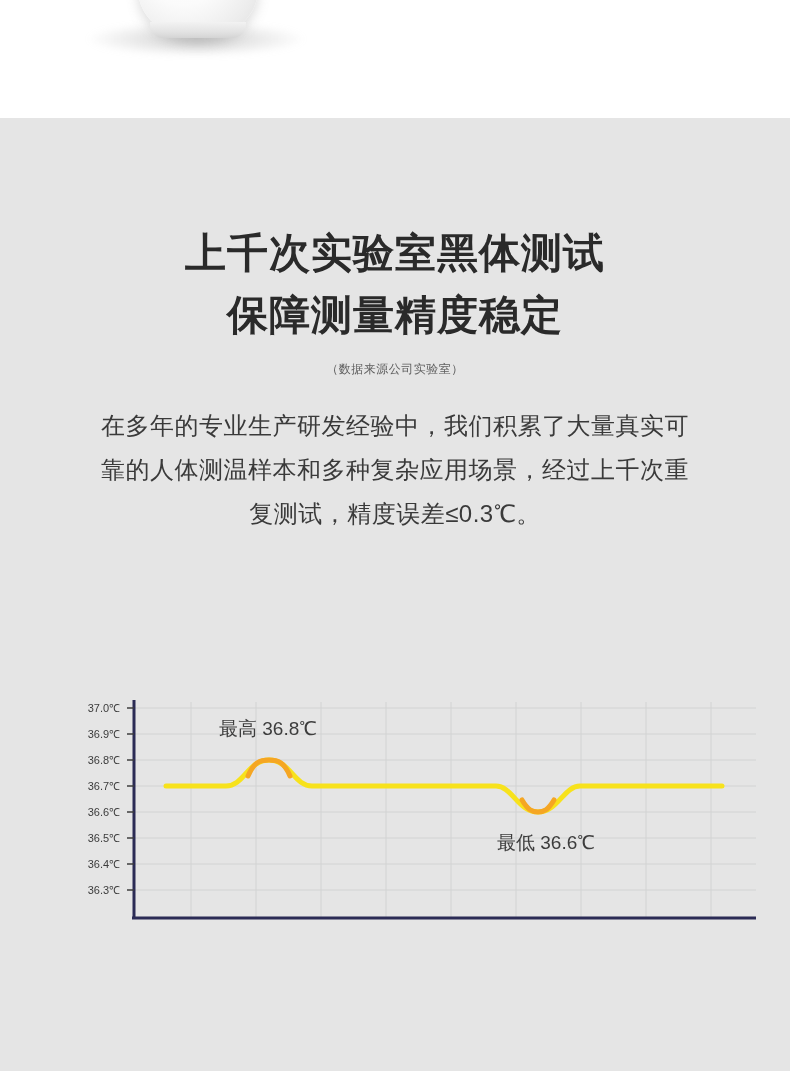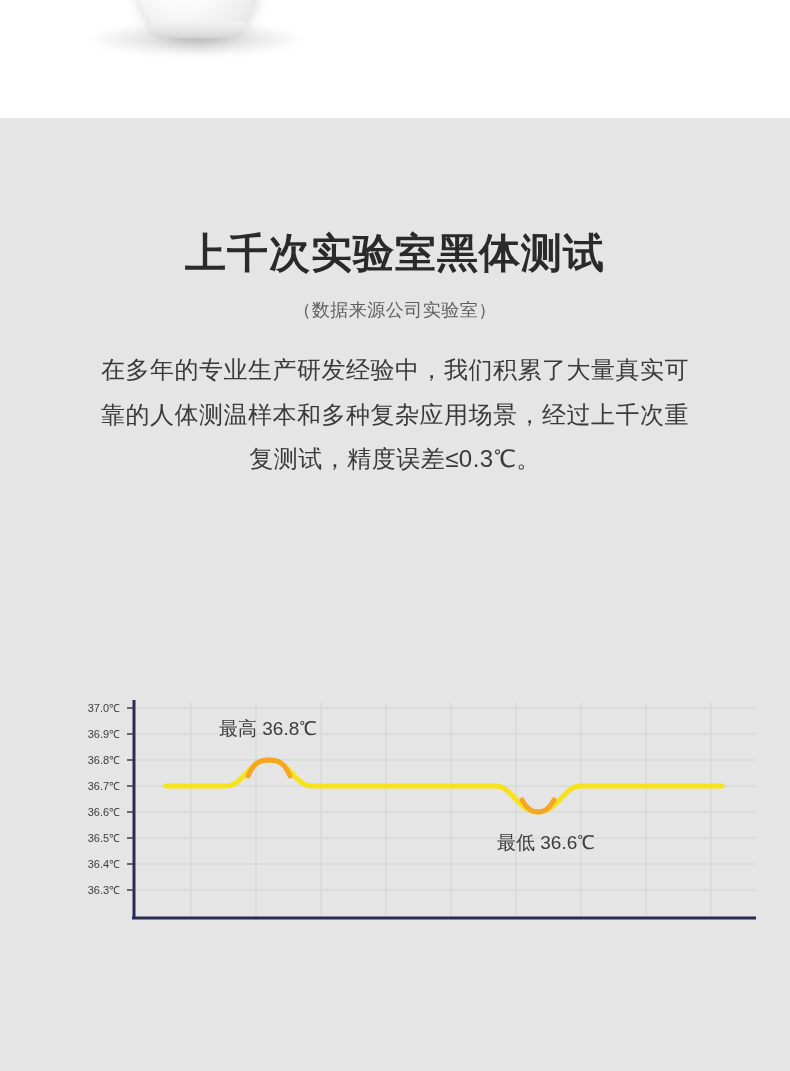--- a/index.html
+++ b/index.html
@@ -72,21 +72,21 @@
     font-weight: bold;
     line-height: 1.52;
     letter-spacing: 1px;
   }
   .headline .line2 { display: block; }
 
   .source {
     margin: 14px 0 0 0;
     text-align: center;
     color: #5e5e5e;
-    font-size: 18px;
+    font-size: 12px;
     letter-spacing: 0.5px;
   }
 
   .body-copy {
     margin: 26px auto 0 auto;
     width: 600px;
     text-align: center;
     color: #3a3a3a;
     font-size: 24px;
     line-height: 1.85;
@@ -120,20 +120,21 @@
 <div class="top-band">
   <div class="bulb-shadow"></div>
   <div class="bulb-body"></div>
   <div class="bulb-base"></div>
 </div>
 
 <div class="panel">
 
   <h1 class="headline">
     <span>上千次实验室黑体测试</span>
+    <span class="line2">保障测量精度稳定</span>
   </h1>
 
   <p class="source">（数据来源公司实验室）</p>
 
   <p class="body-copy">在多年的专业生产研发经验中，我们积累了大量真实可靠的人体测温样本和多种复杂应用场景，经过上千次重复测试，精度误差≤0.3℃。</p>
 
   <div class="chart-wrap">
     <svg class="chart-svg" width="790" height="260" viewBox="0 0 790 260" xmlns="http://www.w3.org/2000/svg">
 
       <g stroke="#d2d3d3" stroke-width="1">

